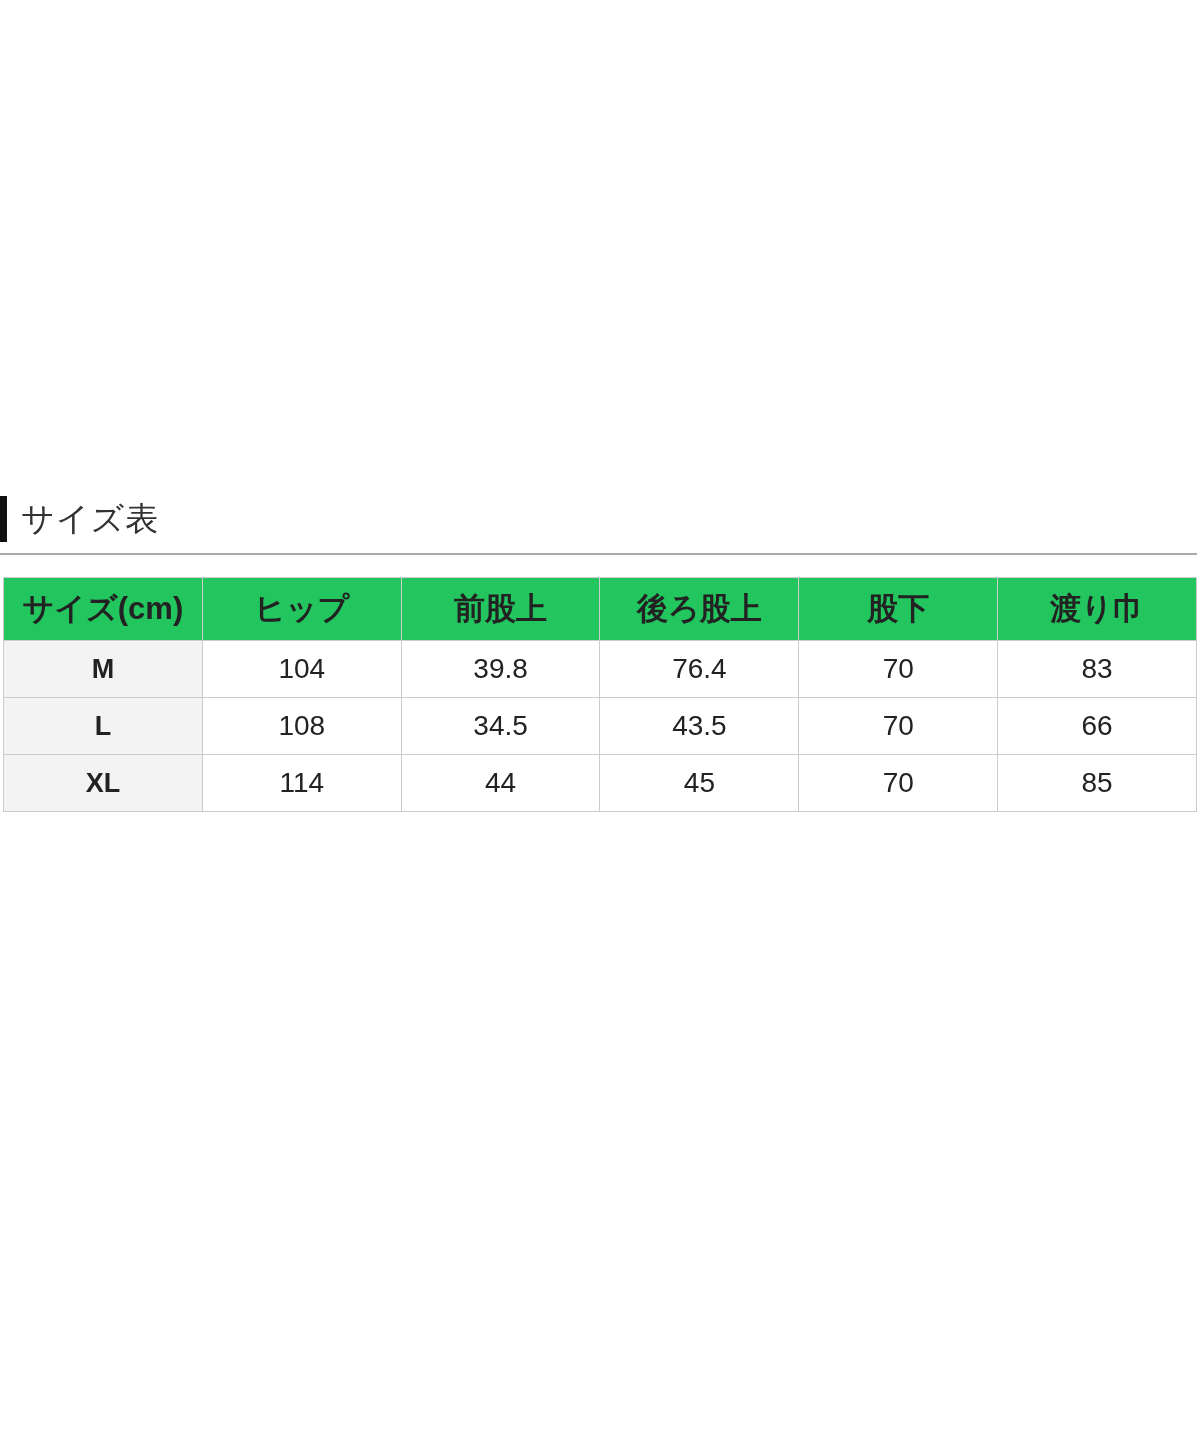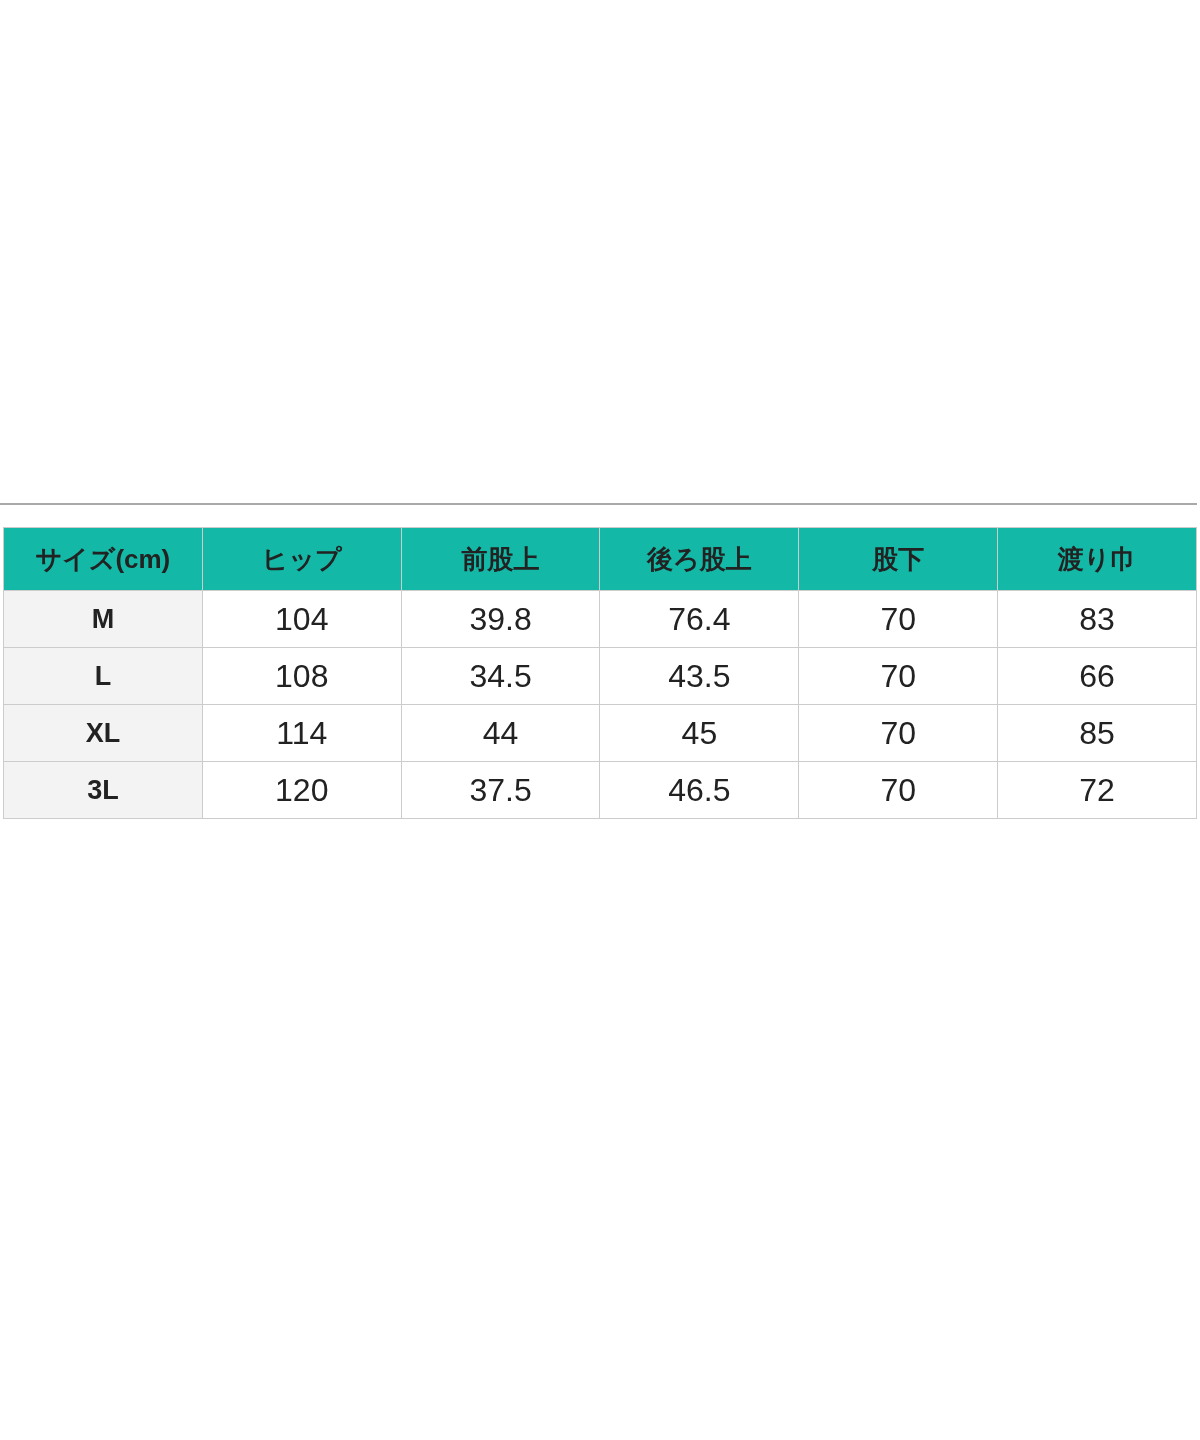--- a/index.html
+++ b/index.html
@@ -50,42 +50,46 @@
   .size-table th,
   .size-table td {
     border: 1px solid #cccccc;
     text-align: center;
     vertical-align: middle;
     padding: 0;
     color: #222222;
   }
   .size-table th {
     height: 62px;
-    background: #14b8a6;
-    font-size: 26px;
+    background: #22c55e;
+    font-size: 31px;
     font-weight: bold;
   }
   .size-table td {
     height: 56px;
     background: #ffffff;
-    font-size: 32px;
+    font-size: 28px;
     font-weight: 400;
   }
   .size-table td.size-cell {
     background: #f3f3f3;
     font-size: 27px;
     font-weight: bold;
   }
 </style>
 </head>
 <body>
 
 <div class="page">
   <div class="content">
 
+    <div class="title-row">
+      <div class="accent-bar"></div>
+      <div class="page-title">サイズ表</div>
+    </div>
 
     <div class="divider"></div>
 
     <table class="size-table">
       <thead>
         <tr>
           <th>サイズ(cm)</th>
           <th>ヒップ</th>
           <th>前股上</th>
           <th>後ろ股上</th>
@@ -111,25 +115,17 @@
           <td>66</td>
         </tr>
         <tr>
           <td class="size-cell">XL</td>
           <td>114</td>
           <td>44</td>
           <td>45</td>
           <td>70</td>
           <td>85</td>
         </tr>
-        <tr>
-          <td class="size-cell">3L</td>
-          <td>120</td>
-          <td>37.5</td>
-          <td>46.5</td>
-          <td>70</td>
-          <td>72</td>
-        </tr>
       </tbody>
     </table>
 
   </div>
 </div>
 
 </body></html>

